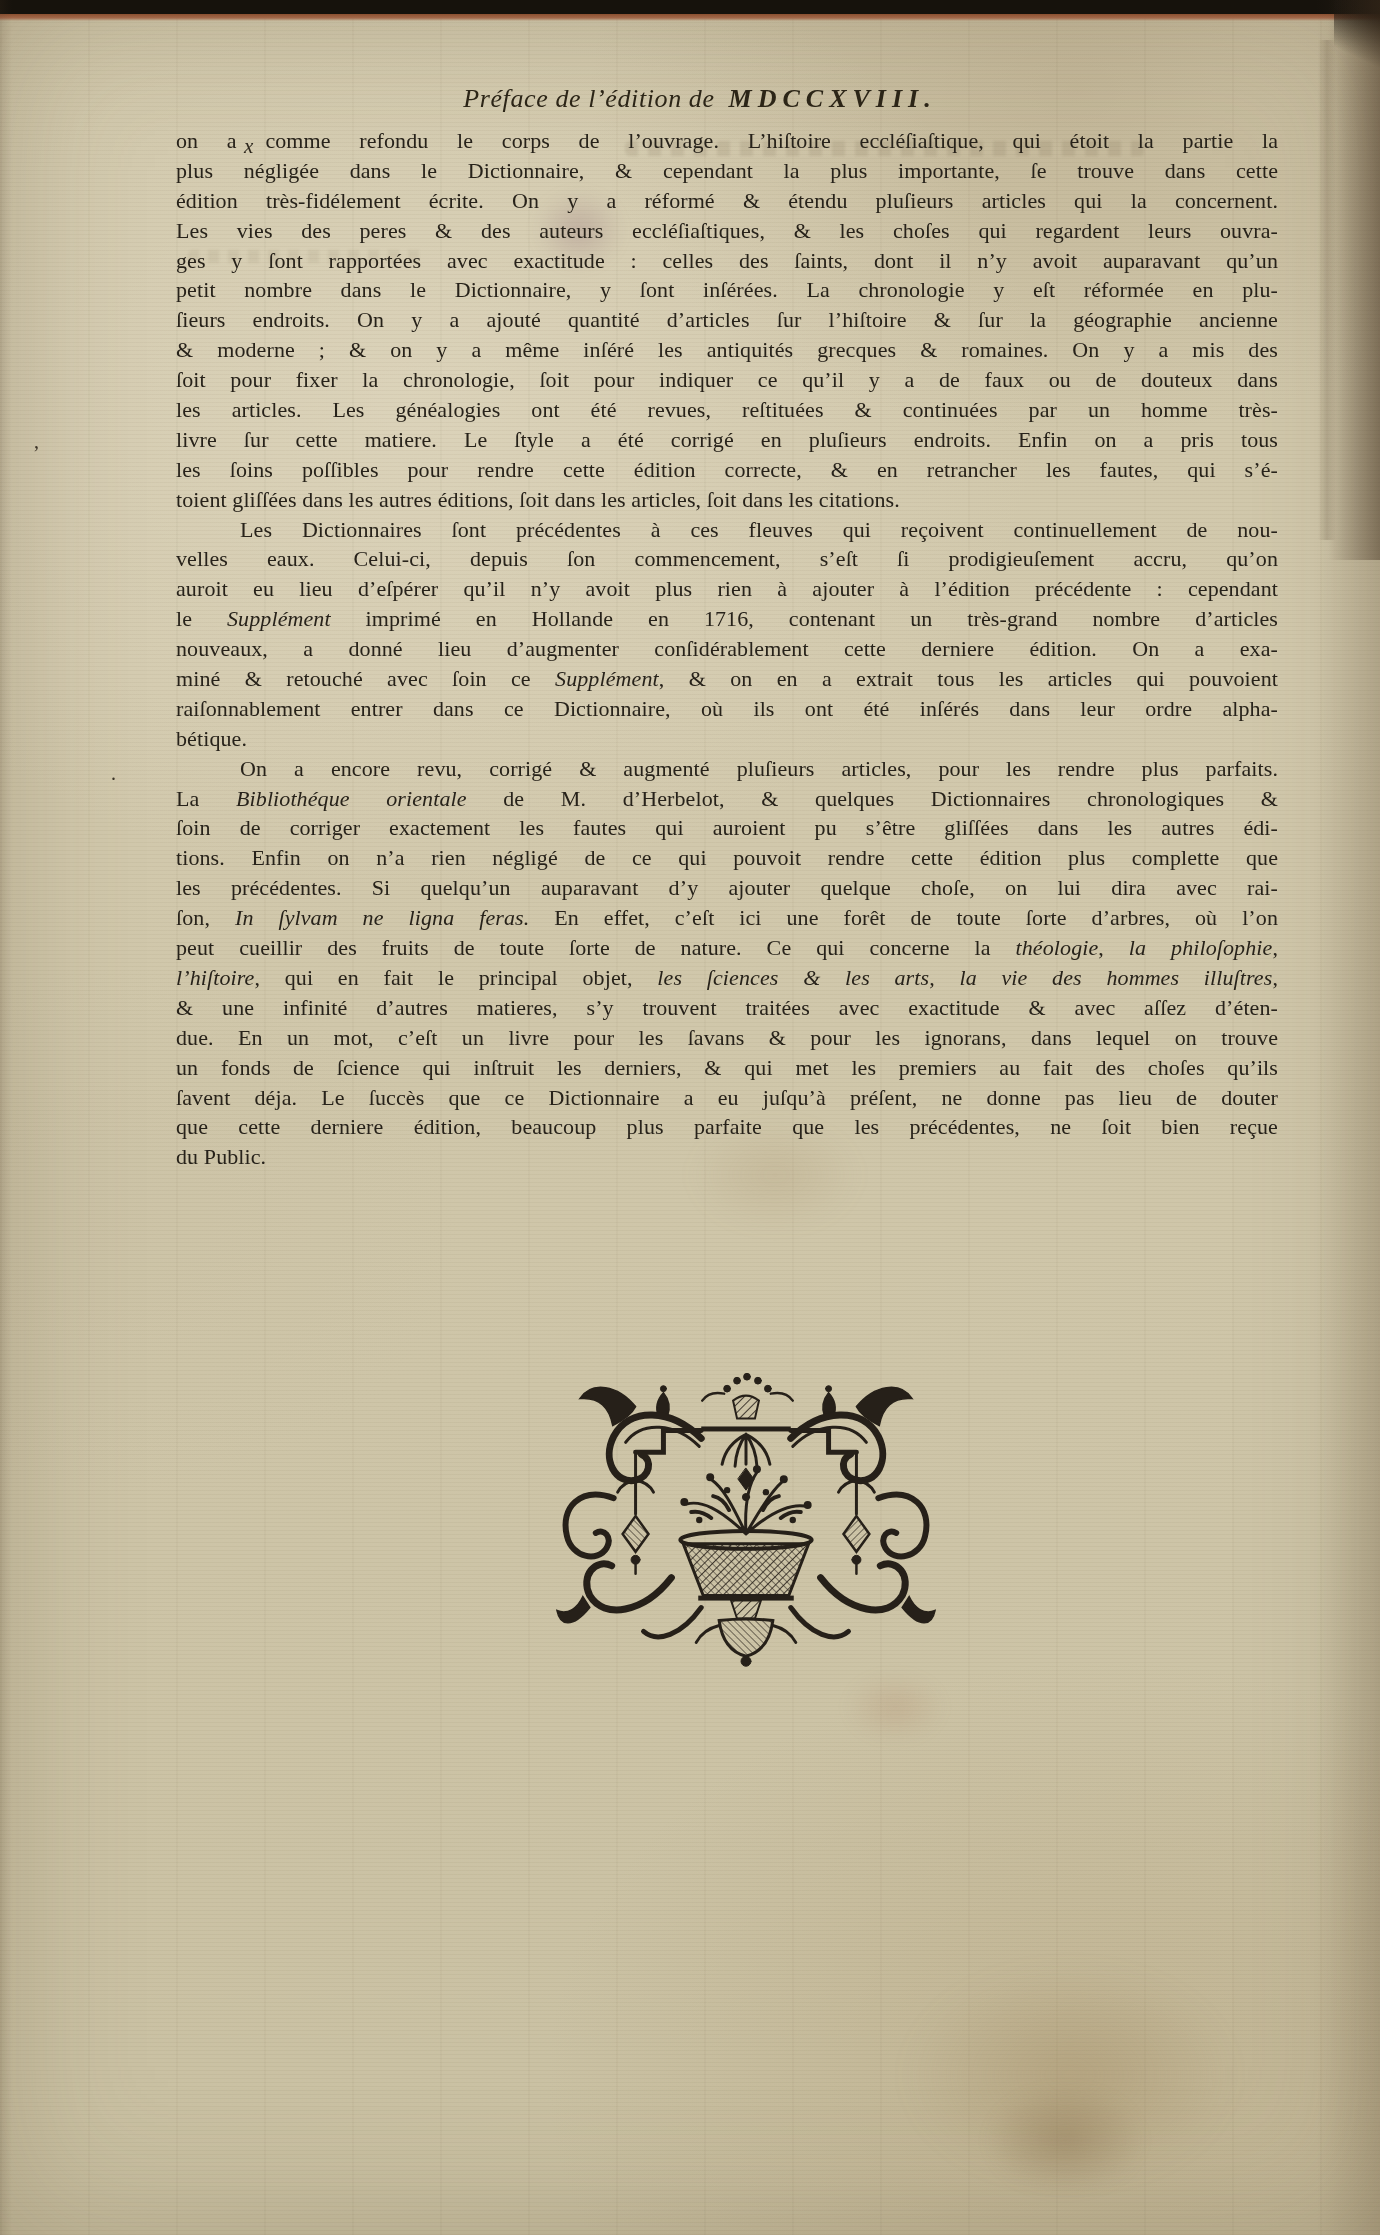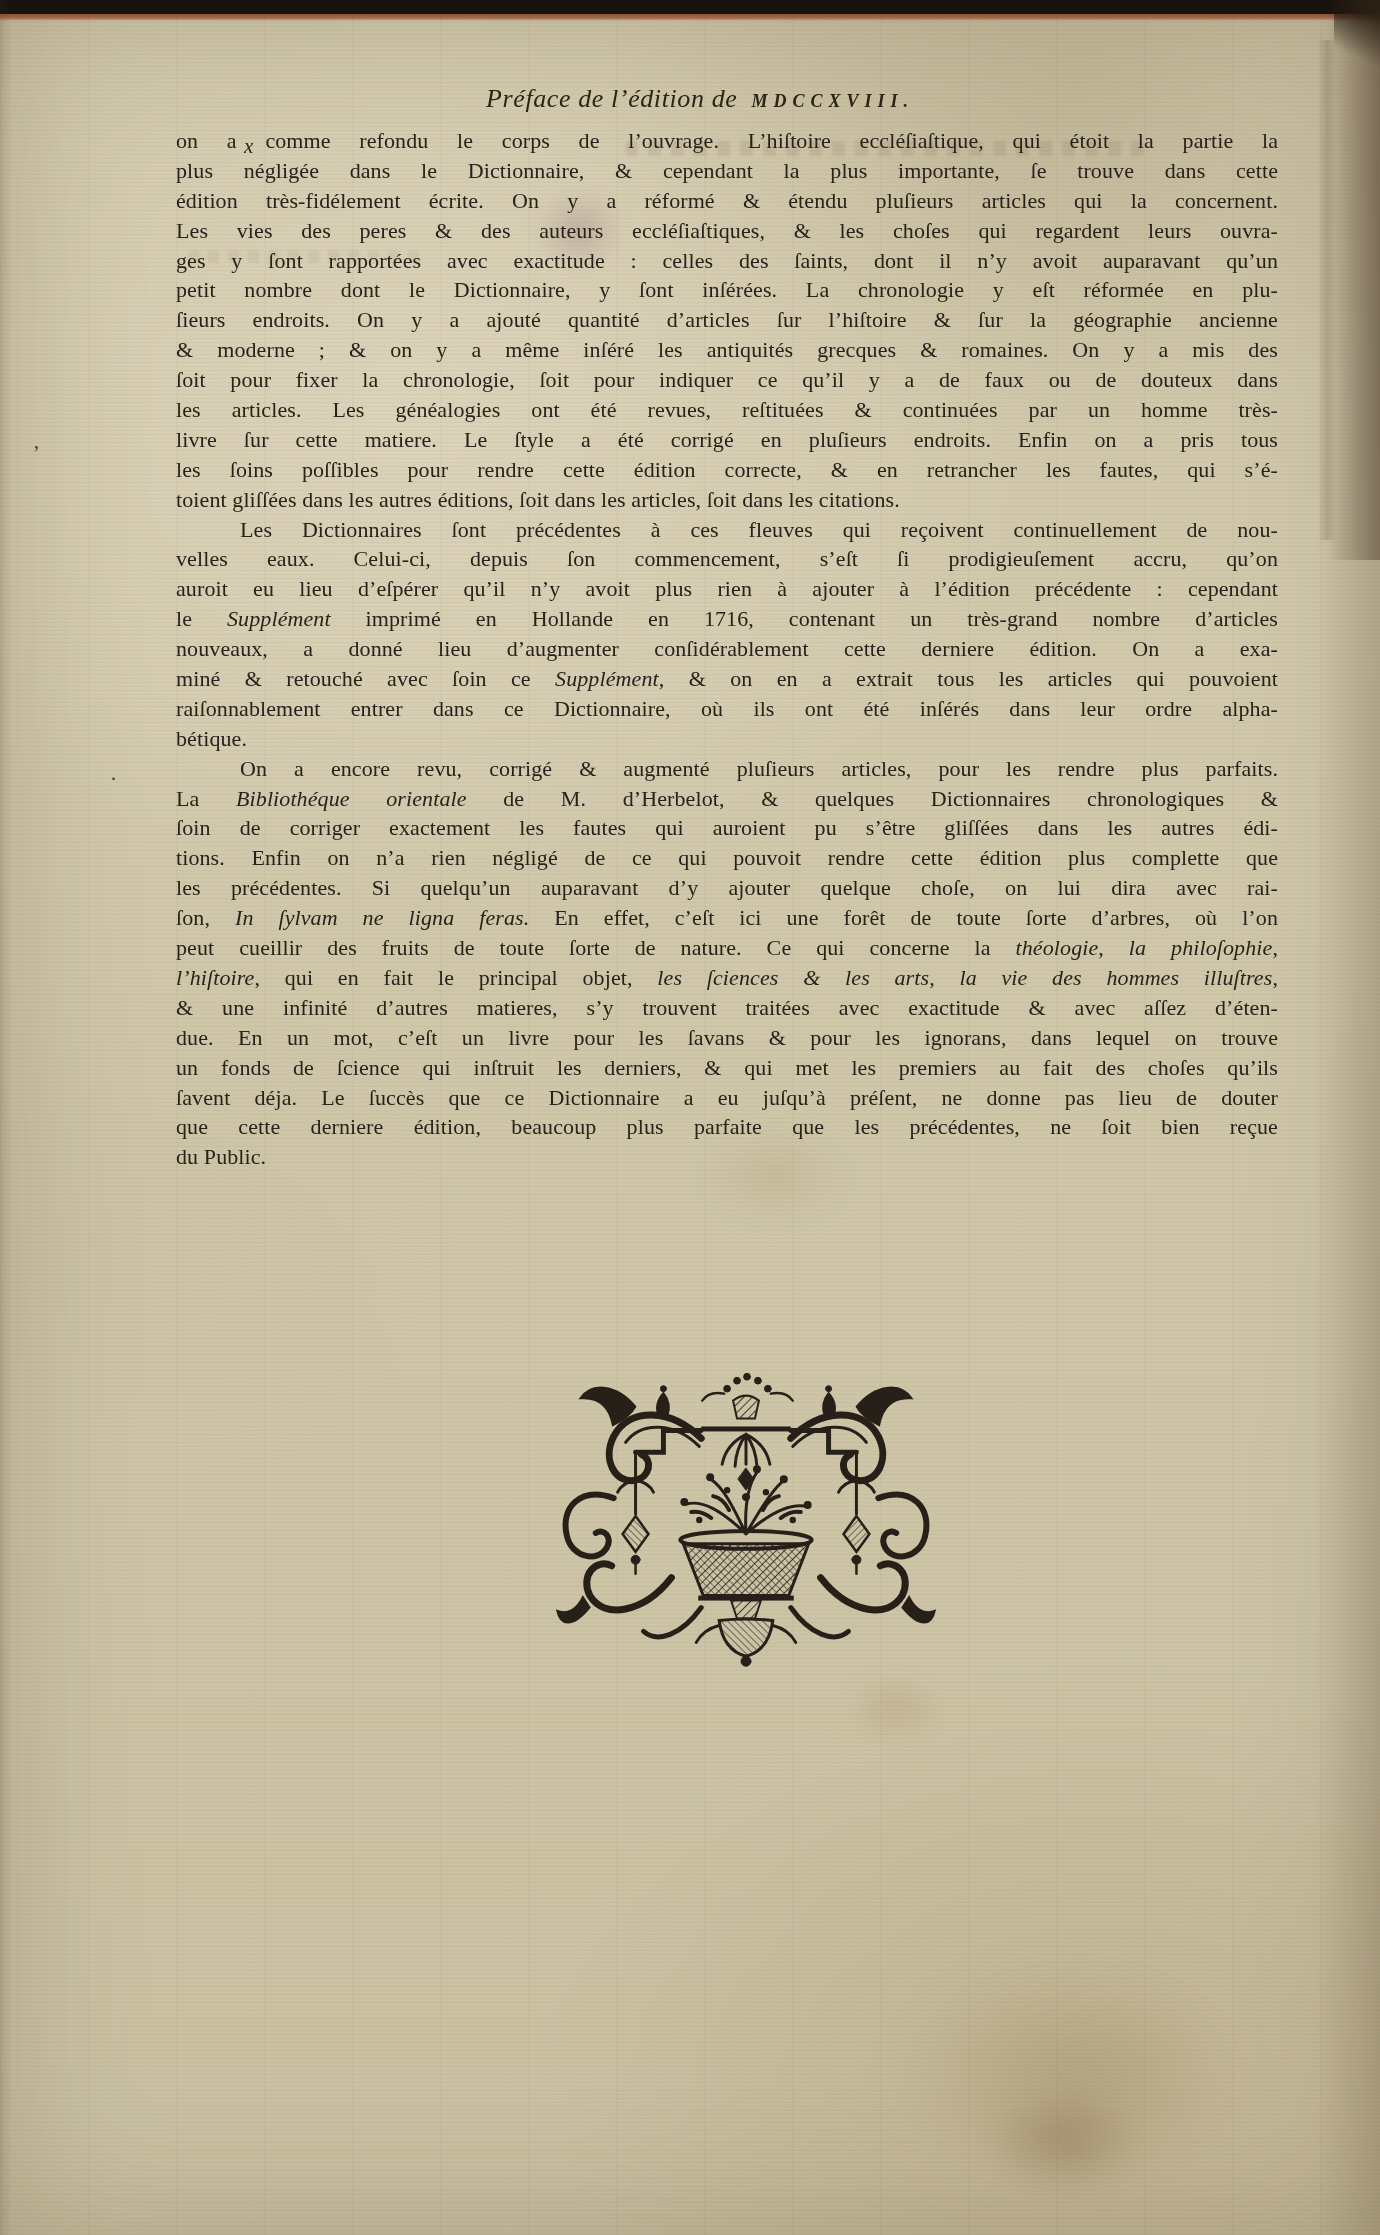--- a/index.html
+++ b/index.html
@@ -50,21 +50,21 @@
     filter:blur(1.6px);opacity:.8;pointer-events:none;
     background:repeating-linear-gradient(90deg, rgba(104,88,62,.16) 0 13px, rgba(104,88,62,0) 13px 23px);}
   .bleed2{position:absolute;left:188px;top:250px;width:240px;height:13px;border-radius:5px;
     filter:blur(1.8px);opacity:.6;pointer-events:none;
     background:repeating-linear-gradient(90deg, rgba(104,88,62,.14) 0 11px, rgba(104,88,62,0) 11px 20px);}
 
   .sig{position:absolute;left:244px;top:134px;font-style:italic;font-size:21px;color:#2e281e;}
   .header{position:absolute;left:370px;top:84px;width:660px;text-align:center;
     color:#2c2517;white-space:nowrap;}
   .header .t{font-style:italic;font-size:26px;letter-spacing:.6px;}
-  .header .n{font-style:italic;font-size:18px;letter-spacing:6px;margin-left:10px;font-weight:bold;}
+  .header .n{font-style:italic;font-size:26px;letter-spacing:6px;margin-left:10px;font-weight:bold;}
 
   .text-block{position:absolute;left:176px;top:126px;width:1102px;color:#27221a;}
   .line{font-size:22px;line-height:29.9px;height:29.9px;
     text-align:justify;text-align-last:justify;letter-spacing:.1px;white-space:nowrap;}
   .line.last{text-align-last:left;}
   .line.first{text-indent:64px;}
   .it{font-style:italic;}
 
   .ornament{position:absolute;left:552px;top:1368px;width:388px;height:300px;}
   .mark{position:absolute;color:#3a3226;font-size:20px;}
@@ -98,21 +98,21 @@
     <span class="n">MDCCXVIII.</span>
   </div>
 
   <div class="text-block">
       <div>
         <div class="line"><span>on a comme refondu le corps de l’ouvrage. L’hiſtoire eccléſiaſtique, qui étoit la partie la</span></div>
         <div class="line"><span>plus négligée dans le Dictionnaire, &amp; cependant la plus importante, ſe trouve dans cette</span></div>
         <div class="line"><span>édition très-fidélement écrite. On y a réformé &amp; étendu pluſieurs articles qui la concernent.</span></div>
         <div class="line"><span>Les vies des peres &amp; des auteurs eccléſiaſtiques, &amp; les choſes qui regardent leurs ouvra-</span></div>
         <div class="line"><span>ges y ſont rapportées avec exactitude : celles des ſaints, dont il n’y avoit auparavant qu’un</span></div>
-        <div class="line"><span>petit nombre dont le Dictionnaire, y ſont inſérées. La chronologie y eſt réformée en plu-</span></div>
+        <div class="line"><span>petit nombre dans le Dictionnaire, y ſont inſérées. La chronologie y eſt réformée en plu-</span></div>
         <div class="line"><span>ſieurs endroits. On y a ajouté quantité d’articles ſur l’hiſtoire &amp; ſur la géographie ancienne</span></div>
         <div class="line"><span>&amp; moderne ; &amp; on y a même inſéré les antiquités grecques &amp; romaines. On y a mis des</span></div>
         <div class="line"><span>ſoit pour fixer la chronologie, ſoit pour indiquer ce qu’il y a de faux ou de douteux dans</span></div>
         <div class="line"><span>les articles. Les généalogies ont été revues, reſtituées &amp; continuées par un homme très-</span></div>
         <div class="line"><span>livre ſur cette matiere. Le ſtyle a été corrigé en pluſieurs endroits. Enfin on a pris tous</span></div>
         <div class="line"><span>les ſoins poſſibles pour rendre cette édition correcte, &amp; en retrancher les fautes, qui s’é-</span></div>
         <div class="line last"><span>toient gliſſées dans les autres éditions, ſoit dans les articles, ſoit dans les citations.</span></div>
       </div>
       <div>
         <div class="line first"><span>Les Dictionnaires ſont précédentes à ces fleuves qui reçoivent continuellement de nou-</span></div>

